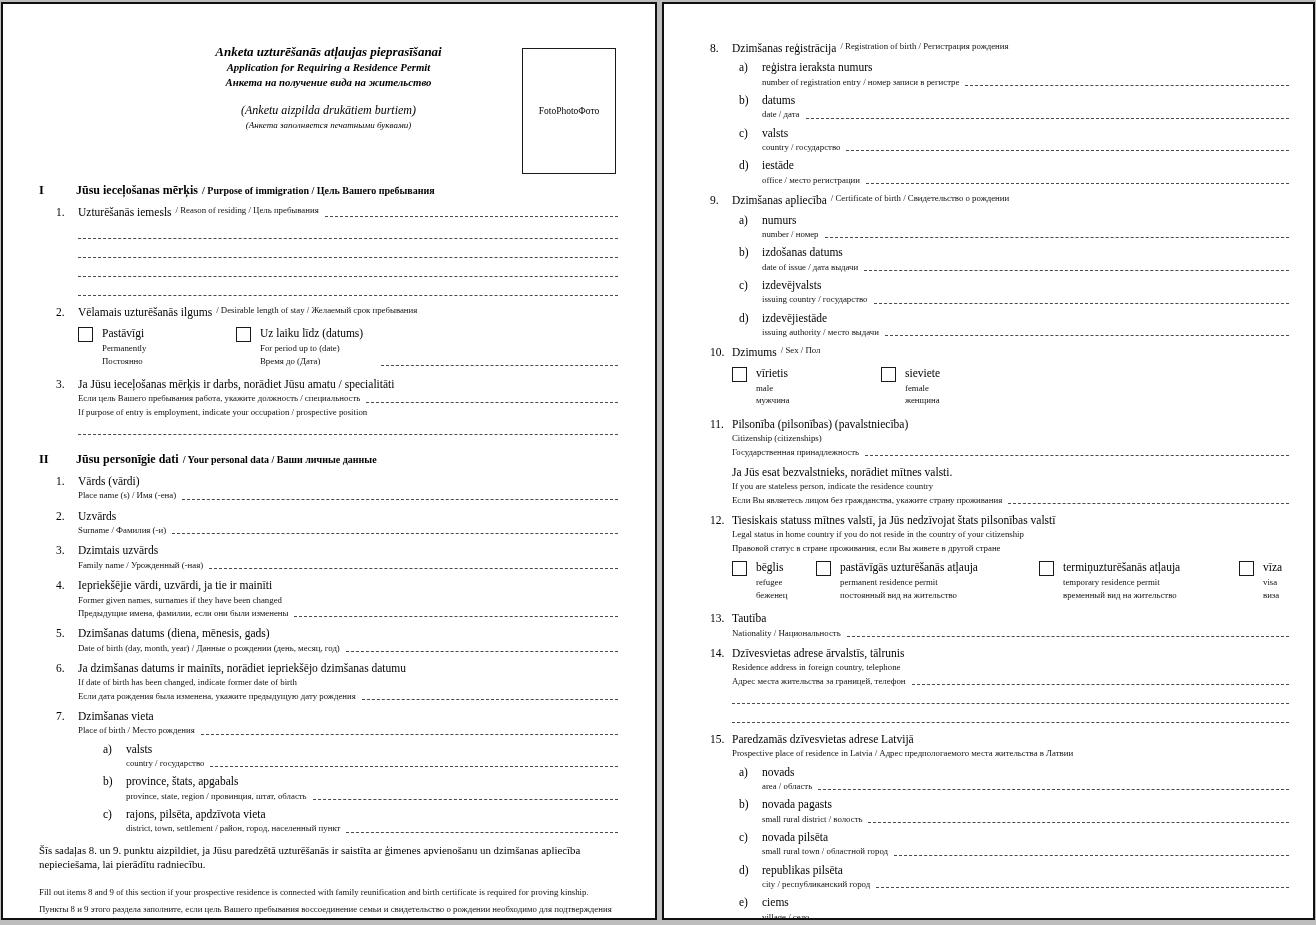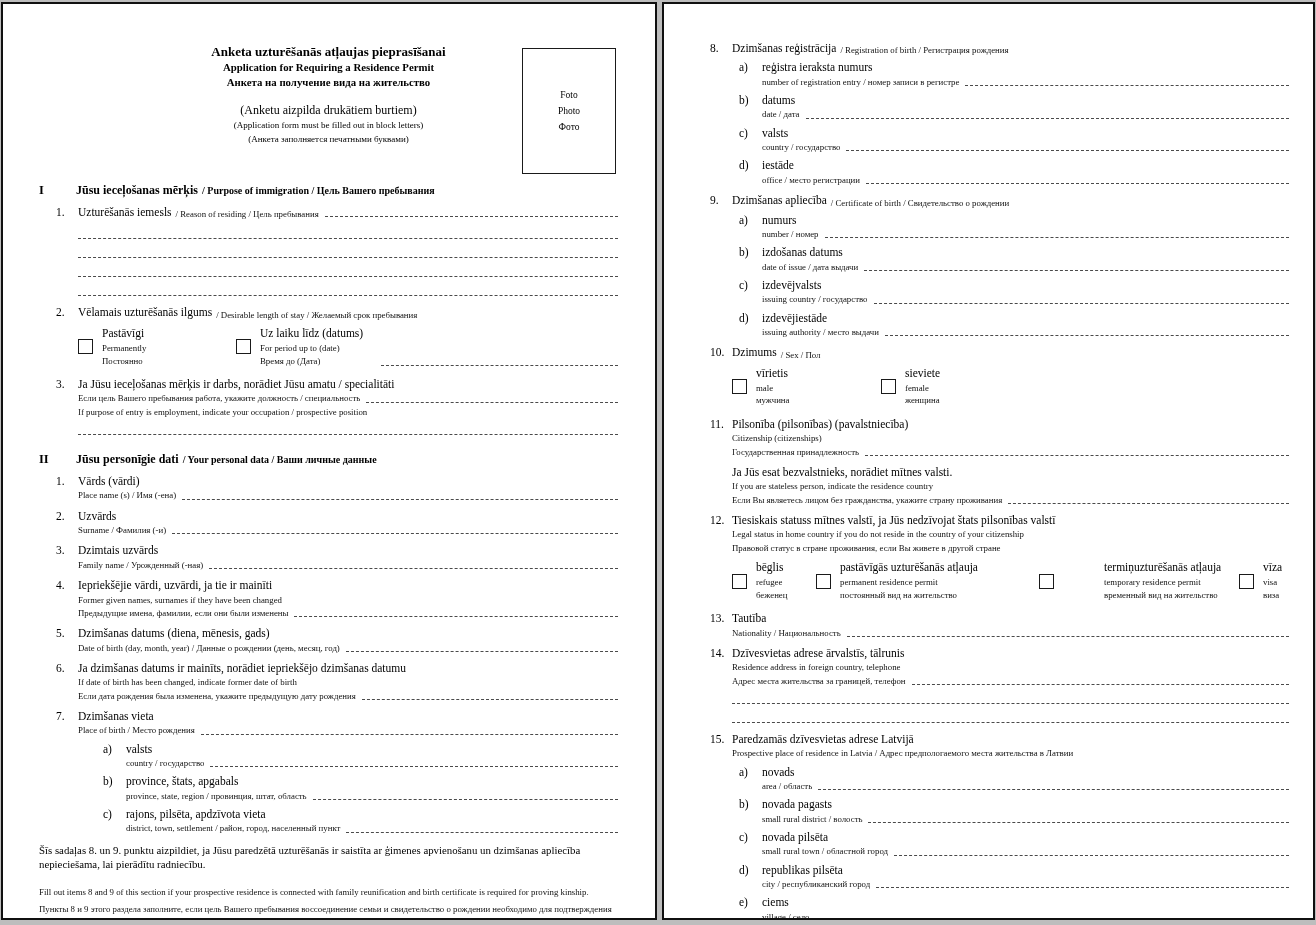--- a/index.html
+++ b/index.html
@@ -6,65 +6,65 @@
   body{font-family:"Liberation Serif","DejaVu Serif",serif;color:#000;}
   .canvas{width:1316px;height:925px;box-sizing:border-box;background:#bdbdbd;
           display:flex;gap:5px;padding:2px 1px 5px 1px;}
   .page{flex:1 1 0;height:918px;box-sizing:border-box;background:#fff;
         border:2px solid #101010;overflow:hidden;position:relative;}
   .page-left{padding:0 37px 0 36px;}
   .page-right{padding:30px 24px 0 46px;}
 
   
   .page-head{position:relative;margin-top:40px;height:124px;}
-  .hdr-titles{text-align:center;}
+  .hdr-titles{text-align:center;font-style:italic;}
   .hdr-t0{font-weight:bold;font-size:13px;line-height:1.25;}
   .hdr-t1,.hdr-t2{font-weight:bold;font-size:10.8px;line-height:1.35;}
   .hdr-n0{font-size:12px;margin-top:14px;line-height:1.3;}
   .hdr-n1,.hdr-n2{font-size:9px;line-height:1.55;}
   .photo-box{position:absolute;right:2px;top:4px;width:92px;height:124px;
-             border:1px solid #1a1a1a;display:flex;flex-direction:column;
+             border:1px solid #1a1a1a;display:flex;flex-direction:row;
              align-items:center;justify-content:center;font-size:9.5px;line-height:1.7;}
 
   
   .sec{display:flex;align-items:baseline;margin-top:15px;}
   .sec-num{width:37px;font-weight:bold;font-size:12.5px;flex:none;}
   .sec-title{font-weight:bold;font-size:12px;}
   .sec-suffix{font-weight:bold;font-size:10px;margin-left:4px;}
 
   .item{display:flex;margin-top:7px;}
   .item-num{flex:none;font-size:11.5px;line-height:1.25;}
   .page-left .item-num{width:39px;box-sizing:border-box;padding-left:17px;}
   .page-right .item-num{width:22px;}
   .item-body{flex:1 1 auto;min-width:0;}
-  .trow{display:flex;align-items:flex-end;}
+  .trow{display:flex;align-items:flex-start;}
   .item-title{font-size:11.5px;line-height:1.25;}
   .item-suffix{font-size:8.8px;margin-left:4px;color:#111;white-space:nowrap;}
   .crow{display:flex;align-items:baseline;margin-top:1px;}
   .cap{font-size:8.8px;line-height:1.4;color:#111;white-space:nowrap;}
 
   .line-fill{flex:1 1 auto;border-bottom:1px dashed #4a4a4a;align-self:flex-end;
              margin:0 0 2px 6px;min-width:30px;}
   .xline{display:flex;height:19px;}
   .trow + .xline{margin-top:3px;}
   .xline .line-fill{margin-left:0;}
 
   
   .cbg{display:flex;align-items:stretch;margin:6px 0 3px 0;}
-  .cb-opt{display:flex;flex:none;align-items:center;}
+  .cb-opt{display:flex;flex:none;}
   .cb-box{width:13px;height:13px;border:1px solid #1a1a1a;flex:none;margin-top:1px;background:#fff;}
   .cb-labels{margin-left:9px;}
   .cb-lv{font-size:11.5px;line-height:1.25;margin-bottom:2px;white-space:nowrap;}
   .cb-en,.cb-ru{font-size:8.8px;line-height:1.42;color:#111;white-space:nowrap;}
   .cbg-line{margin-left:18px;margin-bottom:1px;}
   .cbg-duration .cb-opt:nth-child(1){width:158px;}
   .cbg-sex .cb-opt:nth-child(1){width:149px;}
   .cbg-status .cb-opt:nth-child(1){width:84px;}
   .cbg-status .cb-opt:nth-child(2){width:223px;}
-  .cbg-status .cb-opt:nth-child(3){width:200px;gap:41px;}
+  .cbg-status .cb-opt:nth-child(3){width:200px;}
 
   
   .sub{display:flex;margin-top:5px;}
   .page-left .sub{margin-left:25px;}
   .page-right .sub{margin-left:7px;}
   .sub-letter{flex:none;width:23px;font-size:11.5px;line-height:1.25;}
   .sub-body{flex:1 1 auto;min-width:0;}
 
   
   .footer{margin-top:8px;}
@@ -76,21 +76,20 @@
 <body>
 
 <div class="canvas" style="background: rgb(189, 189, 189);">
   <div class="page page-left">
     <div class="page-head">
       <div class="hdr-titles" id="hdr">
           <div class="hdr-t0">Anketa uzturēšanās atļaujas pieprasīšanai</div>
           <div class="hdr-t1">Application for Requiring a Residence Permit</div>
           <div class="hdr-t2">Анкета на получение вида на жительство</div>
           <div class="hdr-n0">(Anketu aizpilda drukātiem burtiem)</div>
-          <div class="hdr-n1">(Application form must be filled out in block letters)</div>
           <div class="hdr-n2">(Анкета заполняется печатными буквами)</div>
         </div>
       <div class="photo-box">
         <span>Foto</span>
         <span>Photo</span>
         <span>Фото</span>
       </div>
     </div>
     <div class="blocks" id="p0">
         <div class="sec">

